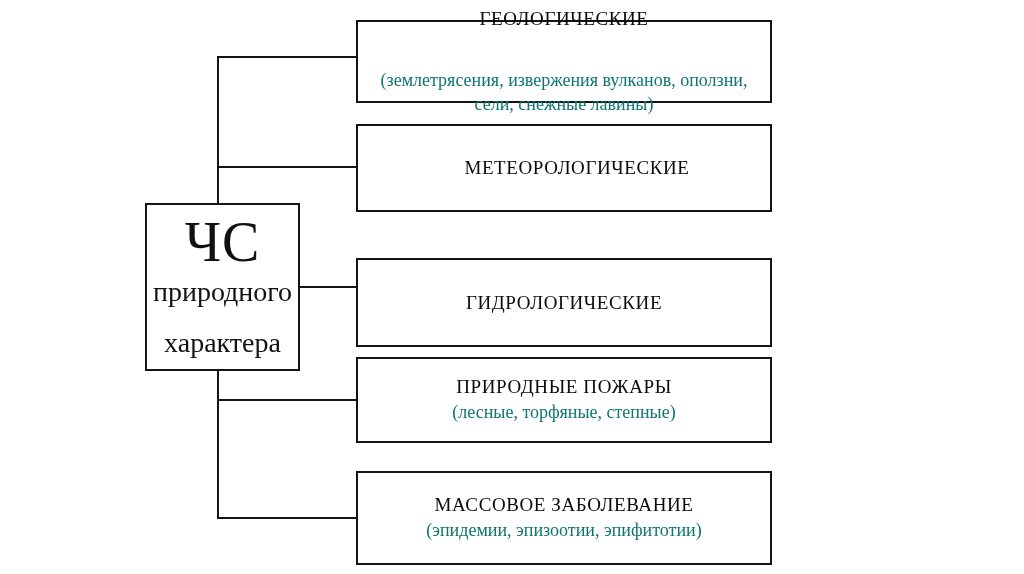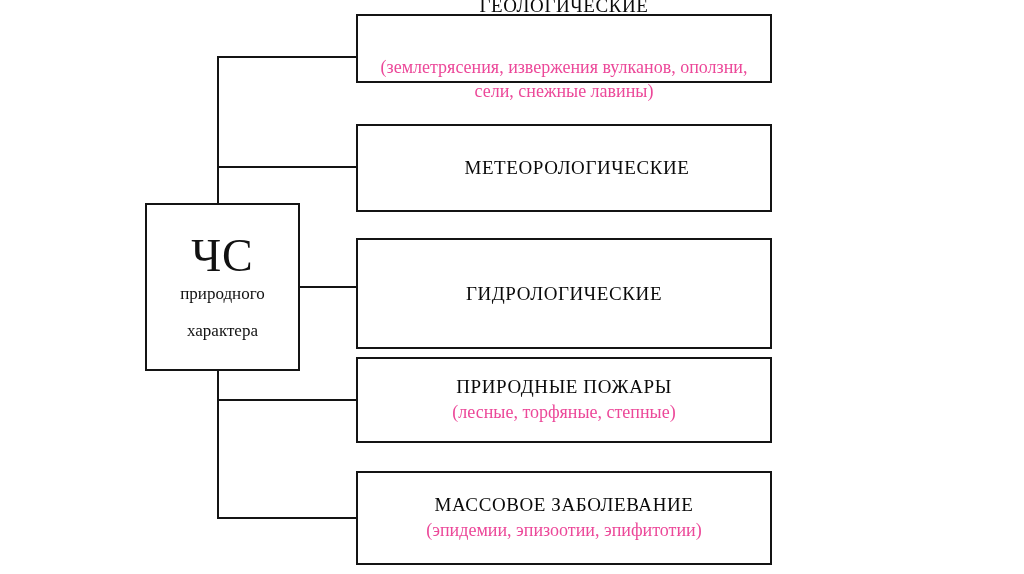--- a/index.html
+++ b/index.html
@@ -36,27 +36,27 @@
     border: 2px solid #141414;
     background: #ffffff;
     display: flex;
     flex-direction: column;
     align-items: center;
     justify-content: center;
     text-align: center;
     z-index: 2;
   }
   .root-abbr {
-    font-size: 46px;
+    font-size: 56px;
     line-height: 1.0;
     letter-spacing: 1px;
     color: #111111;
   }
   .root-sub {
-    font-size: 17px;
+    font-size: 28px;
     line-height: 1.25;
     margin-top: 4px;
     color: #111111;
   }
 
   
   .cat-box {
     position: absolute;
     left: 356px;
     width: 416px;
@@ -74,25 +74,25 @@
   .cat-title {
     font-size: 19px;
     line-height: 1.25;
     letter-spacing: 0.6px;
     color: #0a0a0a;
   }
   .cat-sub {
     font-size: 18px;
     line-height: 1.3;
     margin-top: 2px;
-    color: #ec4899;
+    color: #0f766e;
   }
-  .box-1 { top: 14px;  height: 69px; gap: 37px; }
+  .box-1 { top: 20px;  height: 83px; gap: 37px; }
   .box-2 { top: 124px; height: 88px; padding-left: 46px; }
-  .box-3 { top: 238px; height: 111px; }
+  .box-3 { top: 258px; height: 89px; }
   .box-4 { top: 357px; height: 86px; }
   .box-5 { top: 471px; height: 94px; }
 </style>
 </head>
 <body>
 
 <div class="stage">
 
   <div class="line v" style="left:217px; top:56px;  height:149px;"></div>
   <div class="line v" style="left:217px; top:369px; height:150px;"></div>

